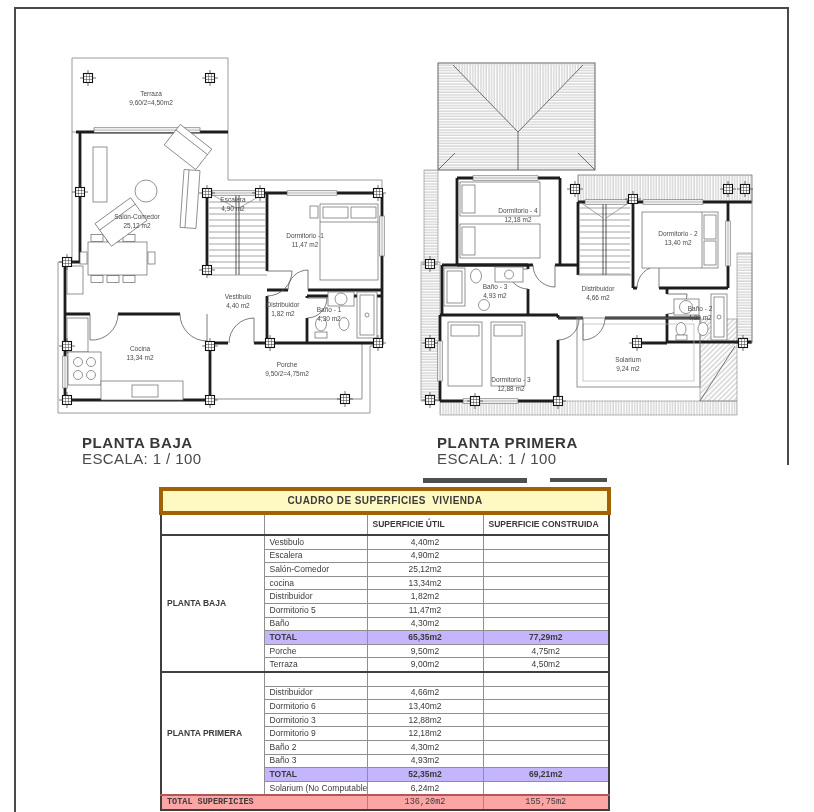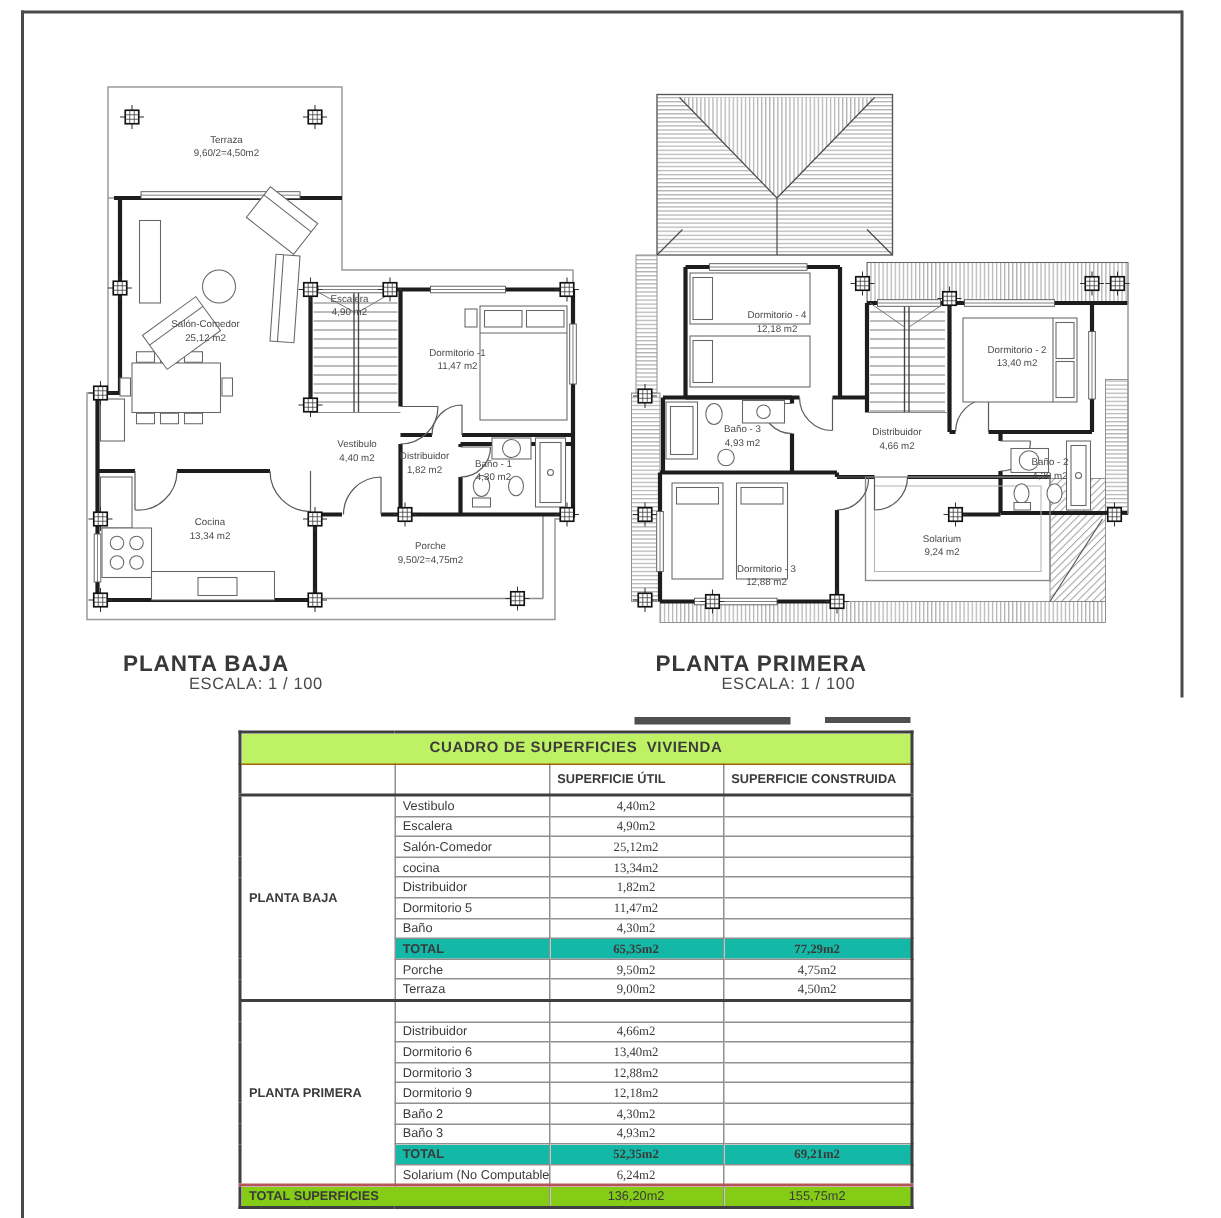--- a/index.html
+++ b/index.html
@@ -17,50 +17,50 @@
     position:absolute;transform:translateX(-50%);
     display:flex;flex-direction:column;align-items:center;
     font-size:6.5px;line-height:1.32;color:#4a4a4a;
     text-align:center;white-space:nowrap;z-index:3;
   }
   .plan-title{
     position:absolute;font-size:15px;font-weight:bold;color:#383838;
     letter-spacing:0.6px;line-height:1;z-index:3;
   }
   .plan-scale{
-    position:absolute;font-size:11px;color:#4a4a4a;
-    letter-spacing:0.4px;line-height:1;z-index:3;margin-left:44px;
+    position:absolute;font-size:15px;color:#4a4a4a;
+    letter-spacing:0.4px;line-height:1;z-index:3;
   }
   
   .bar{position:absolute;background:#4f4f4f;}
   
   .table-wrap{position:absolute;left:159px;top:487px;width:448px;}
   .table-wrap table{
     border-collapse:collapse;table-layout:fixed;width:448px;
     border:2px solid #3f3f3f;
   }
   .table-wrap td{
     border:1px solid #8f8f8f;
     font-size:8.5px;color:#3a3a3a;
     padding:0 5px;height:12.6px;line-height:1.05;
     overflow:hidden;white-space:nowrap;
   }
   tr.title-row td{
-    background:#bef264;border:1px solid #a16207;
+    background:#fef9c3;border:4px solid #a16207;
     font-weight:bold;font-size:10px;color:#3b3b3b;
     text-align:center;height:20px;white-space:pre;letter-spacing:0.4px;
   }
   tr.head-row td{height:19px;}
   .col-head{font-weight:bold;text-align:left;white-space:pre;color:#333;}
   .floor-cell{font-weight:bold;vertical-align:middle;color:#333;}
-  .val{text-align:center;font-family:Liberation Serif, serif;}
-  .total-cell{background:#14b8a6;font-weight:bold;color:#2f2f2f;}
+  .val{text-align:center;}
+  .total-cell{background:#c4b5fd;font-weight:bold;color:#2f2f2f;}
   tbody.section{border-top:2px solid #3f3f3f;}
   tbody.grand{border-top:2px solid #b2565a;}
-  tbody.grand td{background:#84cc16;}
+  tbody.grand td{background:#fca5a5;font-family:Liberation Mono, monospace;}
   .grand-label{font-weight:bold;color:#585858;}
   .grand-val{text-align:center;color:#8d6165;}
 </style>
 </head>
 <body>
 
 <div class="frame-line" style="left:14px;top:7px;width:774px;height:2px;"></div>
 <div class="frame-line" style="left:14px;top:7px;width:2px;height:805px;"></div>
 <div class="frame-line" style="left:787px;top:7px;width:2px;height:458px;"></div>
 

